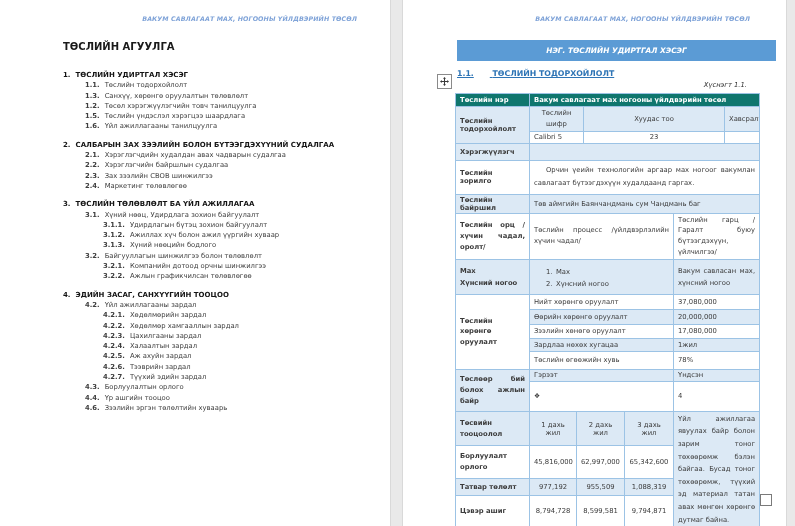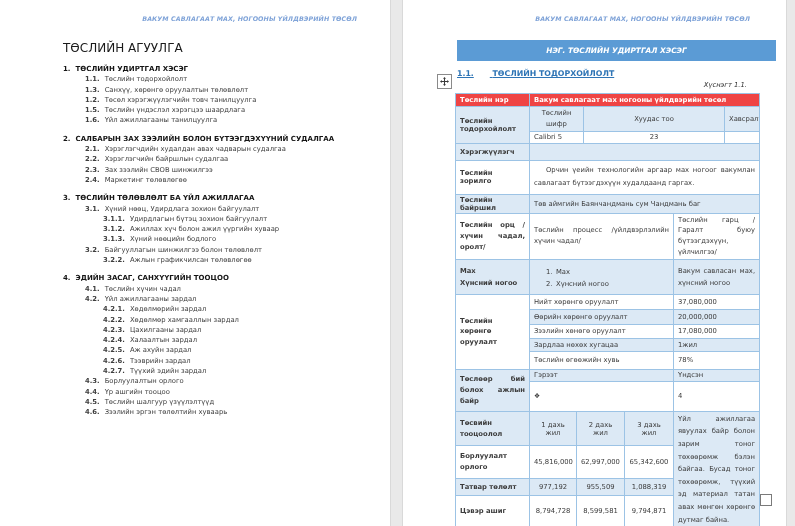--- a/index.html
+++ b/index.html
@@ -11,21 +11,21 @@
   .page-right { left:403px; width:383px; }
   .edge-right { position:absolute; left:786px; top:0; width:9px; height:526px; background:#e9e9e9; border-left:1px solid #d9d9d9; }
 
   .header-line { position:absolute; top:15px; font-size:6.3px; font-style:italic; font-weight:bold;
                  color:#7fa3d8; letter-spacing:0.1px; white-space:nowrap; }
   .page-left  .header-line { right:33px; }
   .page-right .header-line { right:36px; }
 
   
   .toc { position:absolute; left:63px; top:41px; width:315px; }
-  .toc-title { font-size:12px; font-weight:normal; color:#1a1a1a; margin-bottom:9px; }
+  .toc-title { font-size:10px; font-weight:bold; color:#1a1a1a; margin-bottom:18px; }
   .toc-line { display:flex; font-size:6.8px; line-height:10.3px; color:#3d3d3d; }
   .toc-num  { font-weight:bold; margin-right:5px; white-space:nowrap; }
   .lvl1 { font-weight:bold; font-size:7px; color:#141414; }
   .lvl2 { padding-left:22px; }
   .lvl3 { padding-left:40px; }
   .gap  { margin-top:8px; }
 
   
   .banner { position:absolute; left:54px; top:40px; width:319px; height:21px; background:#5b9bd5;
             color:#fff; font-weight:bold; font-style:italic; font-size:7.4px; text-align:center; line-height:21px; }
@@ -34,21 +34,21 @@
   .caption { position:absolute; top:81px; right:39px; font-size:6.8px; font-style:italic; color:#2b2b2b; }
 
   .move-handle { position:absolute; left:34px; top:74px; width:15px; height:15px; background:#fff;
                  border:1px solid #8a8a8a; display:flex; align-items:center; justify-content:center; box-sizing:border-box; }
   .resize-handle { position:absolute; left:357px; top:494px; width:12px; height:12px; background:#fff;
                    border:1px solid #7a7a7a; box-sizing:border-box; }
 
   .doc-table { position:absolute; left:52px; top:93px; width:305px; border-collapse:collapse; table-layout:fixed; }
   .doc-table td { border:1px solid #9cc3e5; font-size:6.8px; color:#3b3b3b; padding:1px 4px;
                   vertical-align:middle; overflow:hidden; }
-  .hdr td { background:#ef4444; color:#fff; font-weight:bold; }
+  .hdr td { background:#0f766e; color:#fff; font-weight:bold; }
   .light  { background:#dce9f5; }
   .label  { font-weight:bold; color:#303030; }
   .center { text-align:center; }
   .vt     { vertical-align:top; }
   .just   { text-align:justify; }
   .goal   { text-indent:12px; line-height:13.5px; padding-top:2px;margin-top:40px; }
   .head3  { line-height:10.8px; padding-top:2px; }
   .pre    { white-space:pre-line; line-height:12px; padding-top:3px; }
   .olist  { padding-left:12px; line-height:12px; padding-top:2px; }
   .onum   { display:inline-block; width:10px; }
@@ -147,35 +147,35 @@
           <div class="toc-line lvl3">
             <span class="toc-num">3.1.3.</span>
             <span class="toc-text">Хүний нөөцийн бодлого</span>
           </div>
 
           <div class="toc-line lvl2">
             <span class="toc-num">3.2.</span>
             <span class="toc-text">Байгууллагын шинжилгээ болон төлөвлөлт</span>
           </div>
 
+          <div class="toc-line lvl3">
+            <span class="toc-num">3.2.1.</span>
+            <span class="toc-text">Компанийн дотоод орчны шинжилгээ</span>
+          </div>
 
           <div class="toc-line lvl3">
             <span class="toc-num">3.2.2.</span>
             <span class="toc-text">Ажлын графикчилсан төлөвлөгөө</span>
           </div>
 
           <div class="toc-line lvl1 gap">
             <span class="toc-num">4.</span>
             <span class="toc-text">ЭДИЙН ЗАСАГ, САНХҮҮГИЙН ТООЦОО</span>
           </div>
 
-          <div class="toc-line lvl2">
-            <span class="toc-num">4.1.</span>
-            <span class="toc-text">Төслийн хүчин чадал</span>
-          </div>
 
           <div class="toc-line lvl2">
             <span class="toc-num">4.2.</span>
             <span class="toc-text">Үйл ажиллагааны зардал</span>
           </div>
 
           <div class="toc-line lvl3">
             <span class="toc-num">4.2.1.</span>
             <span class="toc-text">Хөдөлмөрийн зардал</span>
           </div>
@@ -213,24 +213,20 @@
           <div class="toc-line lvl2">
             <span class="toc-num">4.3.</span>
             <span class="toc-text">Борлуулалтын орлого</span>
           </div>
 
           <div class="toc-line lvl2">
             <span class="toc-num">4.4.</span>
             <span class="toc-text">Үр ашгийн тооцоо</span>
           </div>
 
-          <div class="toc-line lvl2">
-            <span class="toc-num">4.5.</span>
-            <span class="toc-text">Төслийн шалгуур үзүүлэлтүүд</span>
-          </div>
 
           <div class="toc-line lvl2">
             <span class="toc-num">4.6.</span>
             <span class="toc-text">Зээлийн эргэн төлөлтийн хуваарь</span>
           </div>
         </div>
     </div>
   </div>
 
   <div class="gutter"></div>

